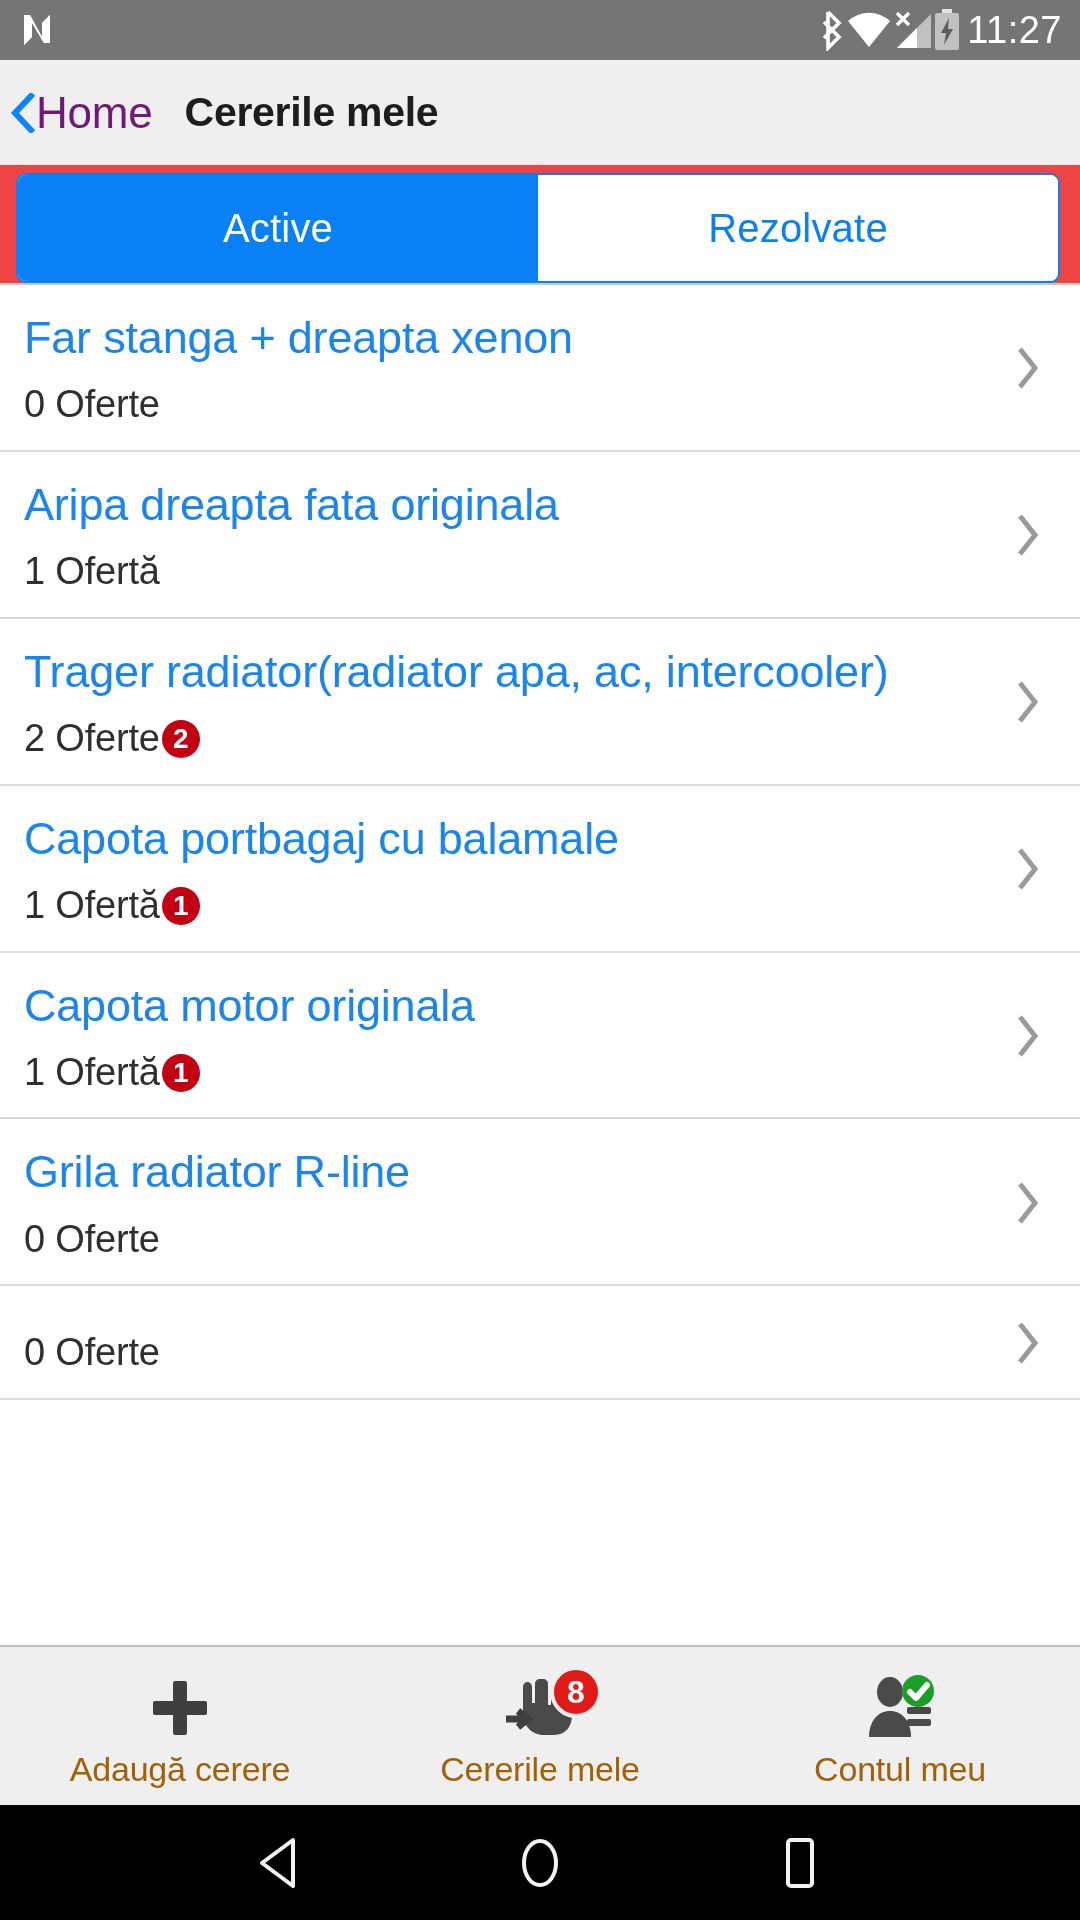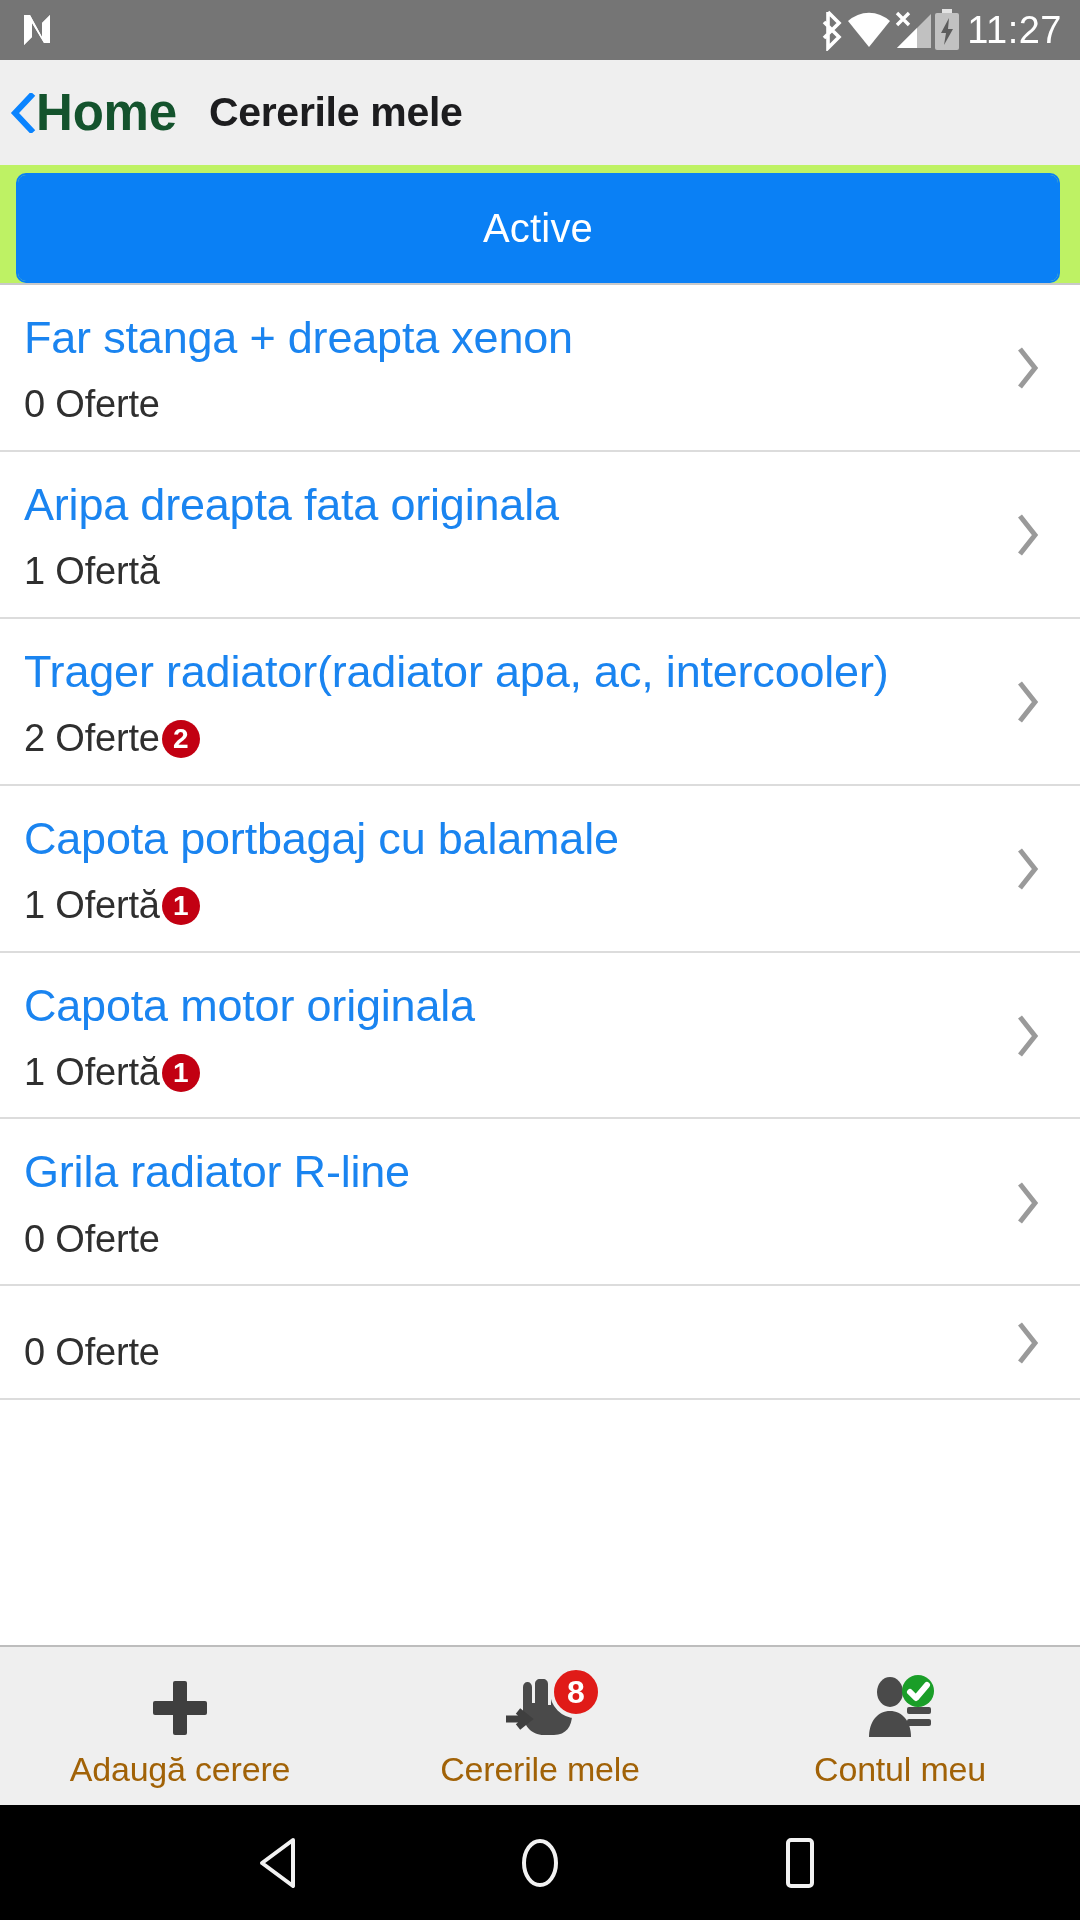--- a/index.html
+++ b/index.html
@@ -30,29 +30,29 @@
 
   
   .navheader{
     flex:0 0 105px;height:105px;background:#EFEFEF;
     display:flex;align-items:center;padding:0 0 0 10px;box-sizing:border-box;
     position:relative;
   }
   .backbtn{display:flex;align-items:center;cursor:pointer;padding-right:4px;}
   .back-chevron{width:26px;height:40px;display:block;}
   .back-label{
-    color:#14532d;font-size:51px;line-height:1;margin-left:0px;letter-spacing:-0.2px;font-weight:bold;
+    color:#701a75;font-size:44px;line-height:1;margin-left:0px;letter-spacing:-0.2px;
   }
   .page-title{
     color:#1d1d1f;font-size:41px;font-weight:bold;margin-left:28px;letter-spacing:-0.3px;
   }
 
   
   .segwrap{
-    flex:0 0 115px;background:#bef264;display:flex;align-items:flex-end;
+    flex:0 0 115px;background:#ef4444;display:flex;align-items:flex-end;
     padding:8px 20px 0 16px;box-sizing:border-box;
   }
   .segment{
     display:flex;width:100%;height:106px;
     border:2px solid #0A80F5;border-radius:10px;overflow:hidden;background:#fff;
   }
   .seg-btn{
     flex:1;display:flex;align-items:center;justify-content:center;
     font-size:40px;letter-spacing:0.2px;cursor:pointer;user-select:none;
     background:#ffffff;color:#0A80F5;
@@ -174,20 +174,21 @@
         </svg>
       </span>
       <span class="back-label">Home</span>
     </div>
     <div class="page-title">Cererile mele</div>
   </div>
 
   <div class="segwrap">
     <div class="segment">
       <div class="seg-btn active">Active</div>
+      <div class="seg-btn">Rezolvate</div>
     </div>
   </div>
 
   <div class="listarea">
 
     <div class="row">
       <div class="row-body">
         <div class="row-title">Far stanga + dreapta xenon</div>
         <div class="row-sub-line">
           <span class="row-sub">0 Oferte</span>

